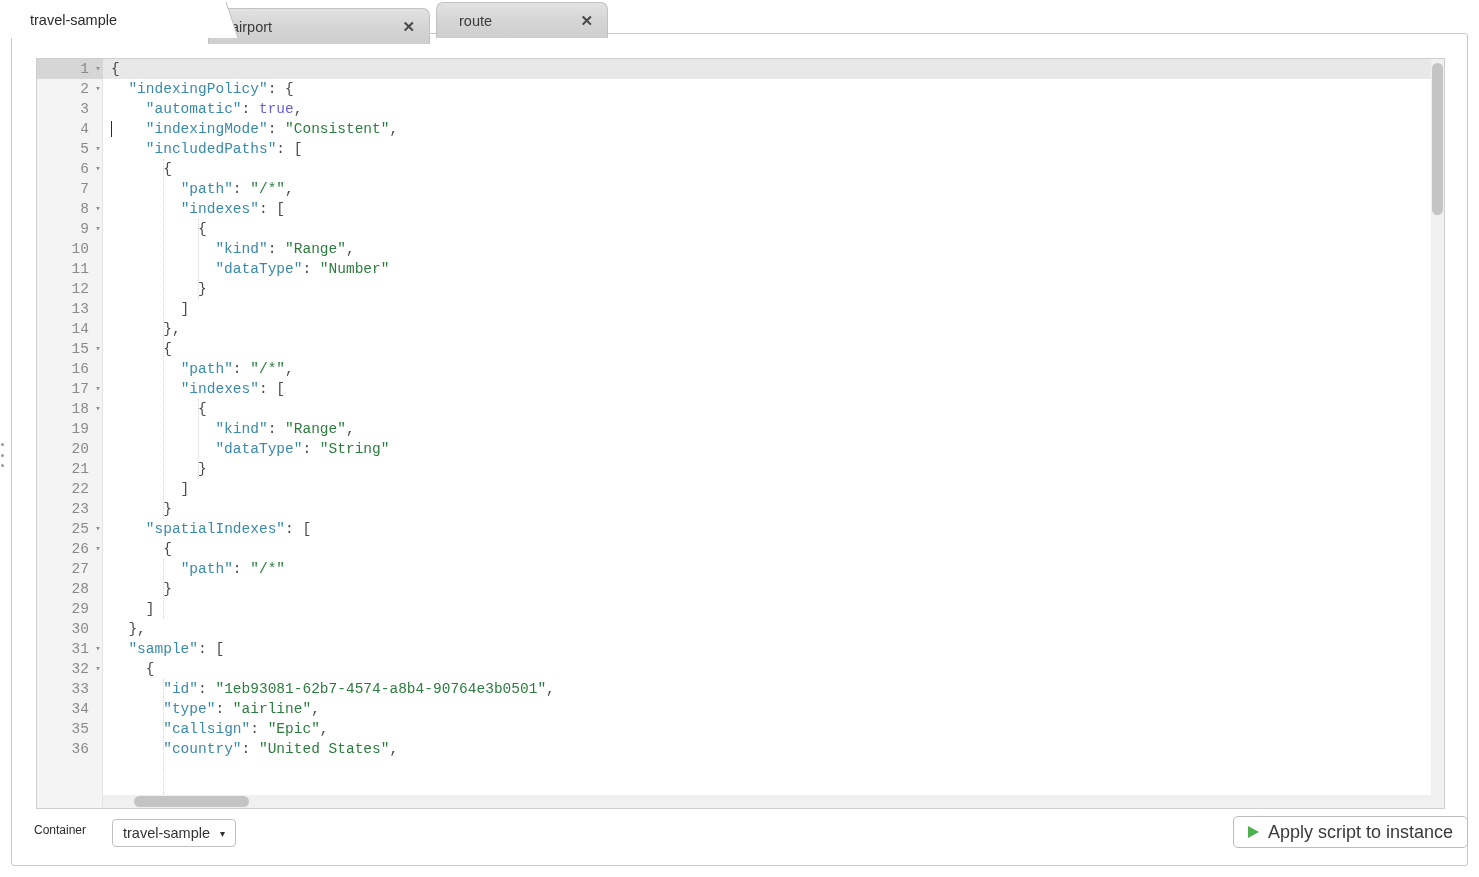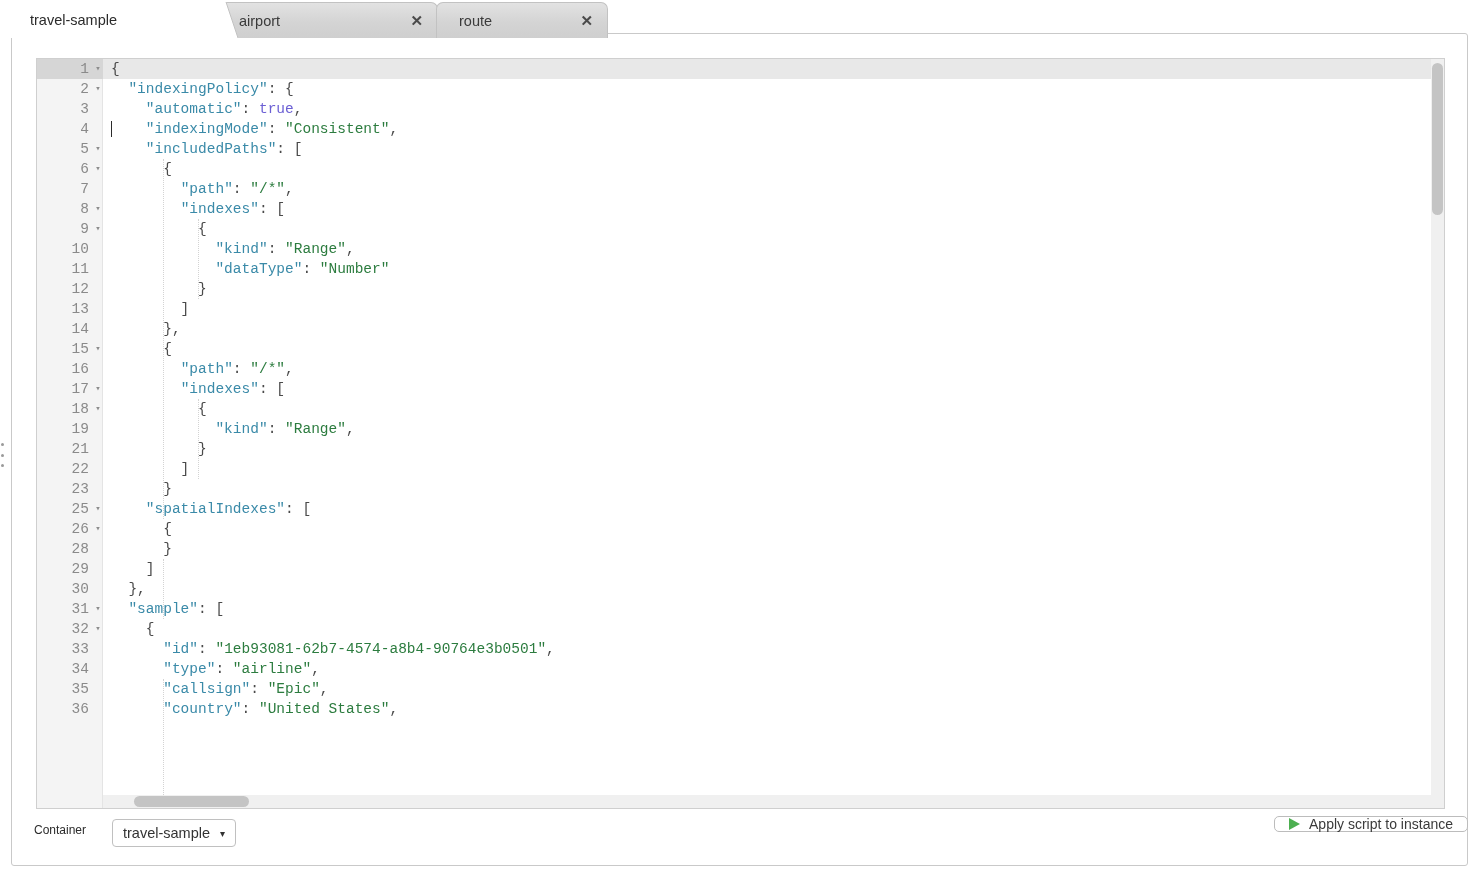--- a/index.html
+++ b/index.html
@@ -232,29 +232,29 @@
     background: #ffffff;
     font-size: 14.5px;
     color: #333333;
     cursor: pointer;
   }
   .dropdown .caret-dn { font-size: 10px; color: #333; }
 
   .apply-btn {
     position: absolute;
     right: 6px; top: 3px;
-    height: 16px;
+    height: 32px;
     display: flex;
     align-items: center;
     gap: 9px;
     padding: 0 14px;
     border: 1px solid #bcbcbc;
     border-radius: 5px;
     background: #ffffff;
-    font-size: 14px;
+    font-size: 18px;
     color: #3a3a3a;
     cursor: pointer;
   }
   .play-tri {
     width: 0; height: 0;
     border-left: 11px solid #4caf50;
     border-top: 6.5px solid transparent;
     border-bottom: 6.5px solid transparent;
   }
 
@@ -286,21 +286,21 @@
   </div>
 
   <div class="tabstrip" id="tabstrip">
       <div class="tab active" style="left: 8px; width: 218px;">
         <span class="tab-label">travel-sample</span>
       </div>
       <div class="tab-slant" style="left: 212px;"><svg width="26" height="36">
           <polygon points="0,0 14,0 26,36 0,36" fill="#ffffff"></polygon>
           <line x1="14" y1="0" x2="26" y2="36" stroke="#c2c2c2" stroke-width="1"></line>
         </svg></div>
-      <div class="tab inactive" style="left: 216px; width: 222px;">
+      <div class="tab inactive" style="left: 208px; width: 222px; margin-top: 6px;">
         <span class="tab-label">airport</span>
         <span class="tab-close">✕</span>
       </div>
       <div class="tab inactive" style="left: 436px; width: 172px;">
         <span class="tab-label">route</span>
         <span class="tab-close">✕</span>
       </div>
     </div>
 
   <div class="panel">
@@ -328,25 +328,27 @@
             <div class="line"><div class="ln-bg"></div><div class="gut"></div><div class="lnum">10</div><div class="code"><span class="p">            </span><span class="k">"kind"</span><span class="p">: </span><span class="s">"Range"</span><span class="p">,</span></div></div>
             <div class="line"><div class="ln-bg"></div><div class="gut"></div><div class="lnum">11</div><div class="code"><span class="p">            </span><span class="k">"dataType"</span><span class="p">: </span><span class="s">"Number"</span></div></div>
             <div class="line"><div class="ln-bg"></div><div class="gut"></div><div class="lnum">12</div><div class="code"><span class="p">          }</span></div></div>
             <div class="line"><div class="ln-bg"></div><div class="gut"></div><div class="lnum">13</div><div class="code"><span class="p">        ]</span></div></div>
             <div class="line"><div class="ln-bg"></div><div class="gut"></div><div class="lnum">14</div><div class="code"><span class="p">      },</span></div></div>
             <div class="line"><div class="ln-bg"></div><div class="gut"></div><div class="lnum">15</div><div class="fold">▾</div><div class="code"><span class="p">      {</span></div></div>
             <div class="line"><div class="ln-bg"></div><div class="gut"></div><div class="lnum">16</div><div class="code"><span class="p">        </span><span class="k">"path"</span><span class="p">: </span><span class="s">"/*"</span><span class="p">,</span></div></div>
             <div class="line"><div class="ln-bg"></div><div class="gut"></div><div class="lnum">17</div><div class="fold">▾</div><div class="code"><span class="p">        </span><span class="k">"indexes"</span><span class="p">: [</span></div></div>
             <div class="line"><div class="ln-bg"></div><div class="gut"></div><div class="lnum">18</div><div class="fold">▾</div><div class="code"><span class="p">          {</span></div></div>
             <div class="line"><div class="ln-bg"></div><div class="gut"></div><div class="lnum">19</div><div class="code"><span class="p">            </span><span class="k">"kind"</span><span class="p">: </span><span class="s">"Range"</span><span class="p">,</span></div></div>
+            <div class="line"><div class="ln-bg"></div><div class="gut"></div><div class="lnum">20</div><div class="code"><span class="p">            </span><span class="k">"dataType"</span><span class="p">: </span><span class="s">"String"</span></div></div>
             <div class="line"><div class="ln-bg"></div><div class="gut"></div><div class="lnum">21</div><div class="code"><span class="p">          }</span></div></div>
             <div class="line"><div class="ln-bg"></div><div class="gut"></div><div class="lnum">22</div><div class="code"><span class="p">        ]</span></div></div>
             <div class="line"><div class="ln-bg"></div><div class="gut"></div><div class="lnum">23</div><div class="code"><span class="p">      }</span></div></div>
             <div class="line"><div class="ln-bg"></div><div class="gut"></div><div class="lnum">25</div><div class="fold">▾</div><div class="code"><span class="p">    </span><span class="k">"spatialIndexes"</span><span class="p">: [</span></div></div>
             <div class="line"><div class="ln-bg"></div><div class="gut"></div><div class="lnum">26</div><div class="fold">▾</div><div class="code"><span class="p">      {</span></div></div>
+            <div class="line"><div class="ln-bg"></div><div class="gut"></div><div class="lnum">27</div><div class="code"><span class="p">        </span><span class="k">"path"</span><span class="p">: </span><span class="s">"/*"</span></div></div>
             <div class="line"><div class="ln-bg"></div><div class="gut"></div><div class="lnum">28</div><div class="code"><span class="p">      }</span></div></div>
             <div class="line"><div class="ln-bg"></div><div class="gut"></div><div class="lnum">29</div><div class="code"><span class="p">    ]</span></div></div>
             <div class="line"><div class="ln-bg"></div><div class="gut"></div><div class="lnum">30</div><div class="code"><span class="p">  },</span></div></div>
             <div class="line"><div class="ln-bg"></div><div class="gut"></div><div class="lnum">31</div><div class="fold">▾</div><div class="code"><span class="p">  </span><span class="k">"sample"</span><span class="p">: [</span></div></div>
             <div class="line"><div class="ln-bg"></div><div class="gut"></div><div class="lnum">32</div><div class="fold">▾</div><div class="code"><span class="p">    {</span></div></div>
             <div class="line"><div class="ln-bg"></div><div class="gut"></div><div class="lnum">33</div><div class="code"><span class="p">      </span><span class="k">"id"</span><span class="p">: </span><span class="s">"1eb93081-62b7-4574-a8b4-90764e3b0501"</span><span class="p">,</span></div></div>
             <div class="line"><div class="ln-bg"></div><div class="gut"></div><div class="lnum">34</div><div class="code"><span class="p">      </span><span class="k">"type"</span><span class="p">: </span><span class="s">"airline"</span><span class="p">,</span></div></div>
             <div class="line"><div class="ln-bg"></div><div class="gut"></div><div class="lnum">35</div><div class="code"><span class="p">      </span><span class="k">"callsign"</span><span class="p">: </span><span class="s">"Epic"</span><span class="p">,</span></div></div>
             <div class="line"><div class="ln-bg"></div><div class="gut"></div><div class="lnum">36</div><div class="code"><span class="p">      </span><span class="k">"country"</span><span class="p">: </span><span class="s">"United States"</span><span class="p">,</span></div></div>
           </div>

